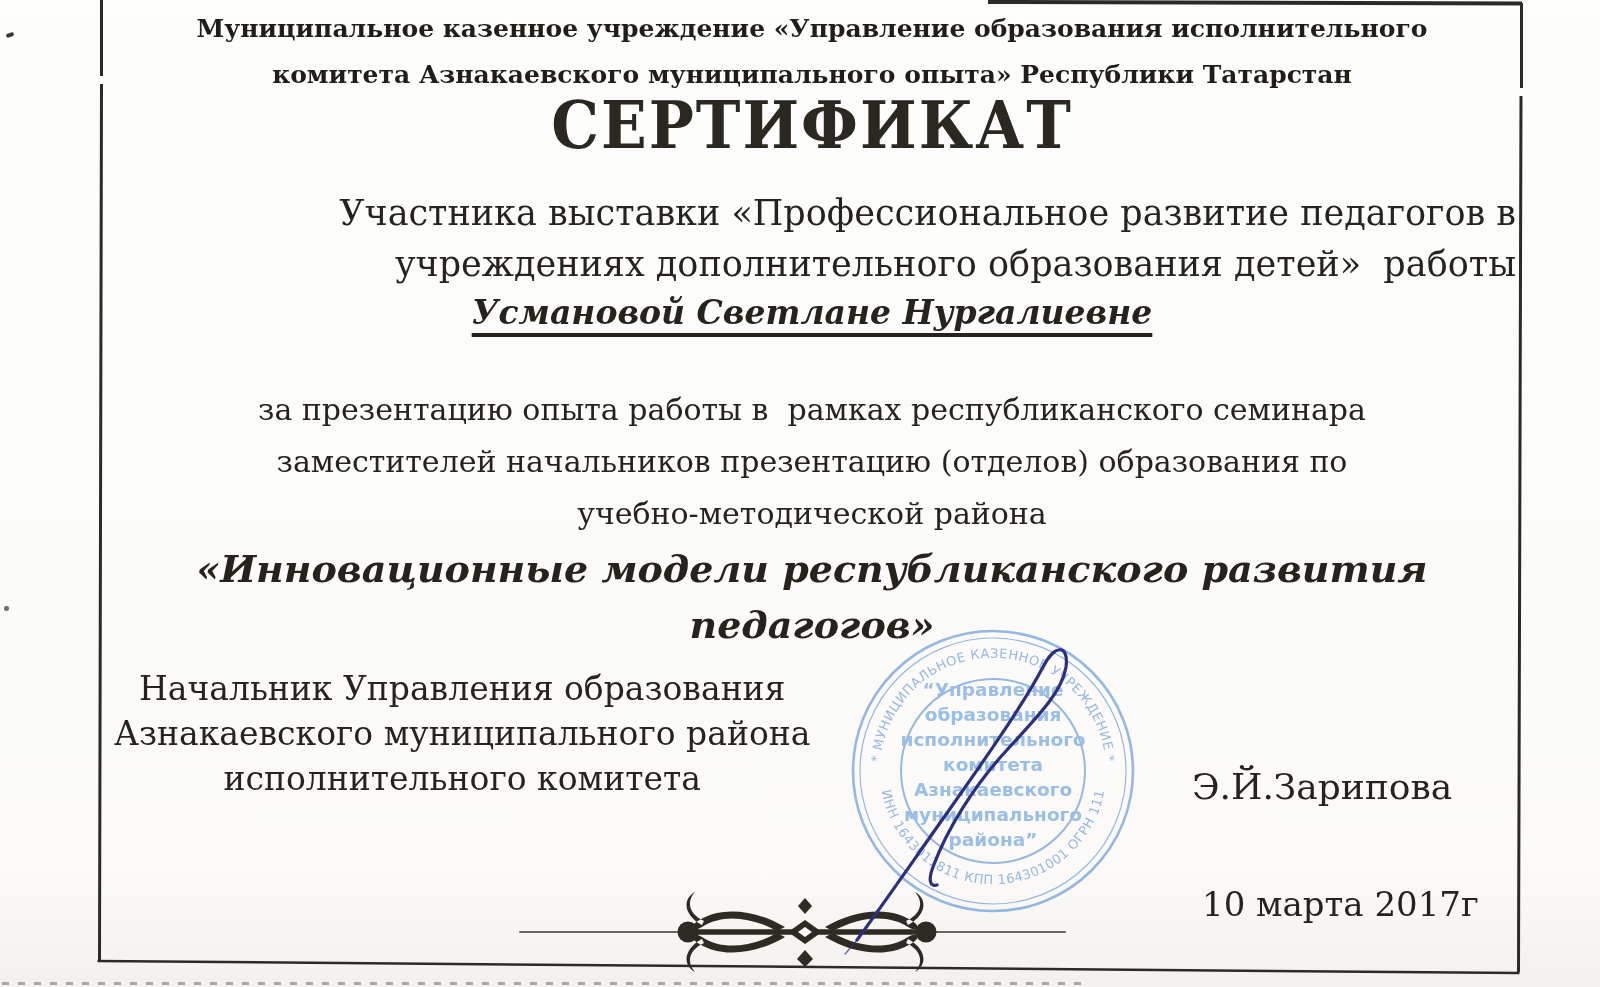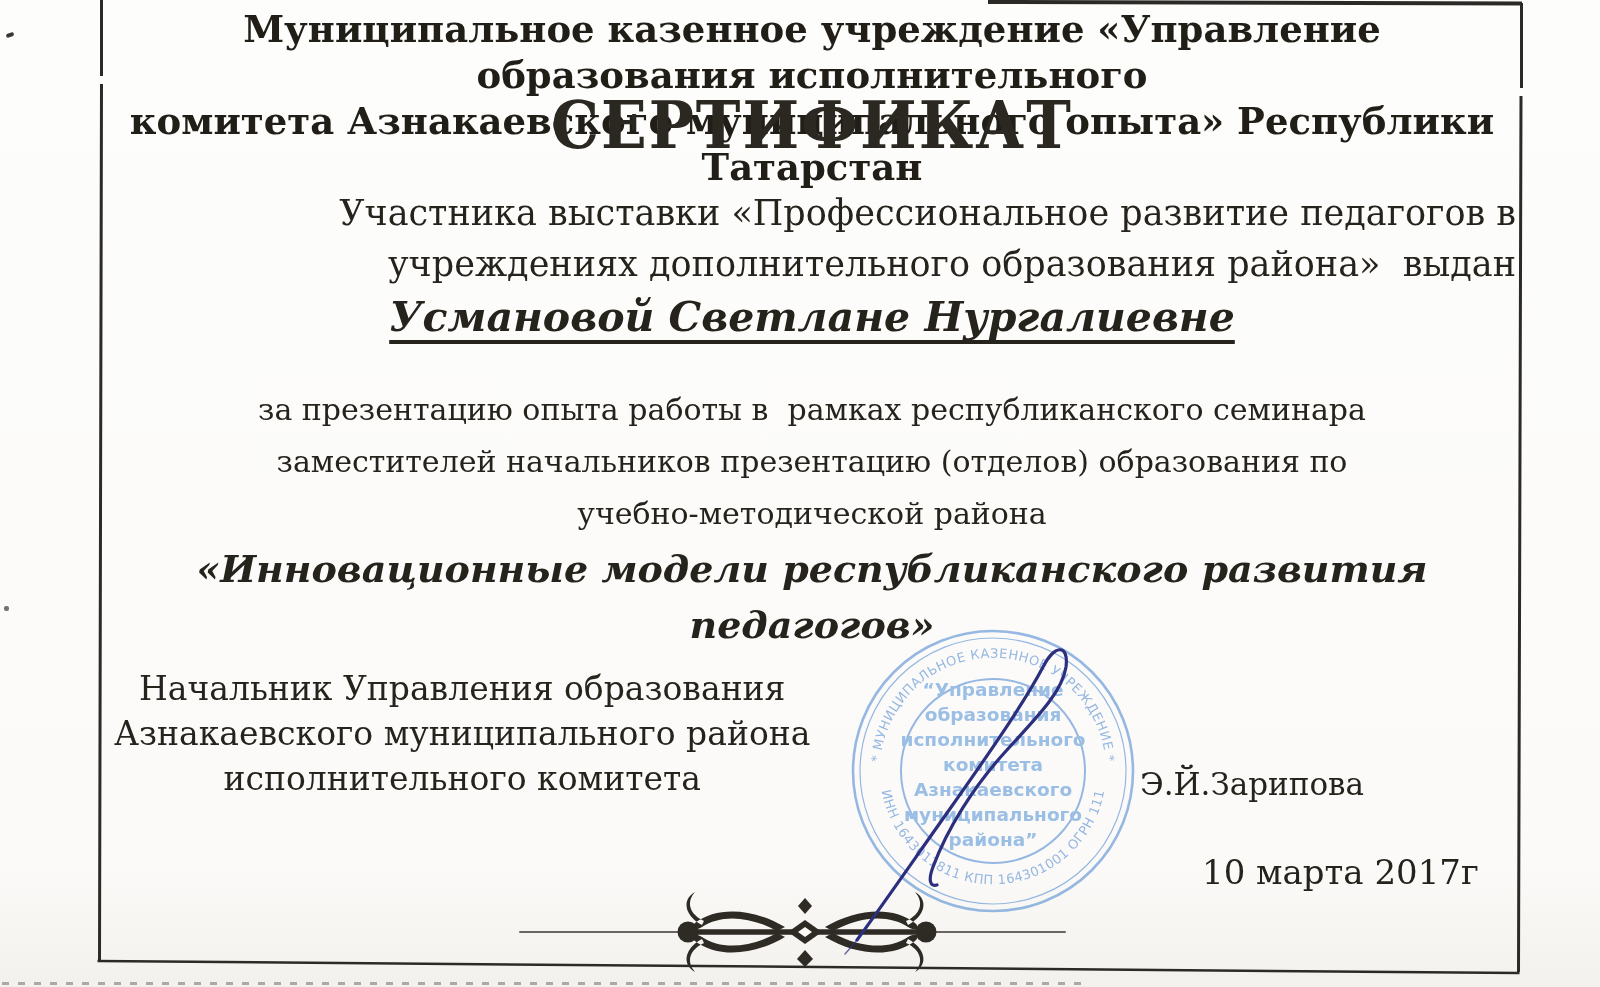--- a/index.html
+++ b/index.html
@@ -8,30 +8,30 @@
     width:1600px;height:987px;
     background:linear-gradient(180deg,#fdfdfc 0%, #fbfaf8 88%, #f2f1ed 100%);
     overflow:hidden;
     font-family:"DejaVu Serif","Liberation Serif",serif;
     color:#26231d;
   }
   .layer-gfx{position:absolute;left:0;top:0;z-index:1;}
   .txt{position:absolute;z-index:2;}
   .center-col{left:108px;right:84px;text-align:center;}
   .line{white-space:pre-wrap;}
-  .org-header{top:6px;font-weight:700;font-size:37px;line-height:46px;color:#211e18;}
+  .org-header{top:6px;font-weight:700;font-size:25px;line-height:46px;color:#211e18;}
   .cert-title{top:90px;font-size:60px;font-weight:700;letter-spacing:2px;color:#2b2822;transform:scaleY(1.08);}
   .intro{top:188px;font-size:35px;line-height:51px;text-align:right;}
-  .recipient{top:293px;font-size:41px;font-weight:700;font-style:italic;
+  .recipient{top:293px;font-size:33px;font-weight:700;font-style:italic;
     text-decoration:underline;text-decoration-thickness:3.5px;text-underline-offset:9px;}
   .body-text{top:384px;font-size:30px;line-height:52px;}
   .theme{top:541px;font-size:38px;font-weight:700;font-style:italic;line-height:56px;}
   .signer{left:114px;top:666px;font-size:33px;line-height:45px;text-align:center;}
-  .signer-name{left:1140px;top:766px;font-size:31px;}
-  .issue-date{left:1202px;top:852px;font-size:34px;}
+  .signer-name{left:1192px;top:766px;font-size:36px;}
+  .issue-date{left:1202px;top:884px;font-size:34px;}
   .speck{position:absolute;background:#3a3733;border-radius:2px;z-index:2;}
   .speck-a{left:6px;top:33px;width:8px;height:4px;transform:rotate(-18deg);}
   .speck-b{left:4px;top:606px;width:5px;height:5px;opacity:.7;}
   .bottom-noise{
     position:absolute;left:2px;top:982px;width:1080px;height:3px;z-index:2;opacity:.45;
     background:repeating-linear-gradient(90deg,#55504a 0 7px,transparent 7px 16px);
   }
 </style>
 </head>
 <body>
@@ -106,21 +106,21 @@
 
   <div class="txt center-col org-header">
     <div class="line">Муниципальное казенное учреждение «Управление образования исполнительного</div>
     <div class="line">комитета Азнакаевского муниципального опыта» Республики Татарстан</div>
   </div>
 
   <div class="txt center-col cert-title">СЕРТИФИКАТ</div>
 
   <div class="txt center-col intro">
     <div class="line">Участника выставки «Профессиональное развитие педагогов в</div>
-    <div class="line">учреждениях дополнительного образования района»  выдан</div>
+    <div class="line">учреждениях дополнительного образования детей»  работы</div>
   </div>
 
   <div class="txt center-col recipient">Усмановой Светлане Нургалиевне</div>
 
   <div class="txt center-col body-text">
     <div class="line">за презентацию опыта работы в  рамках республиканского семинара</div>
     <div class="line">заместителей начальников презентацию (отделов) образования по</div>
     <div class="line">учебно-методической района</div>
   </div>
 

